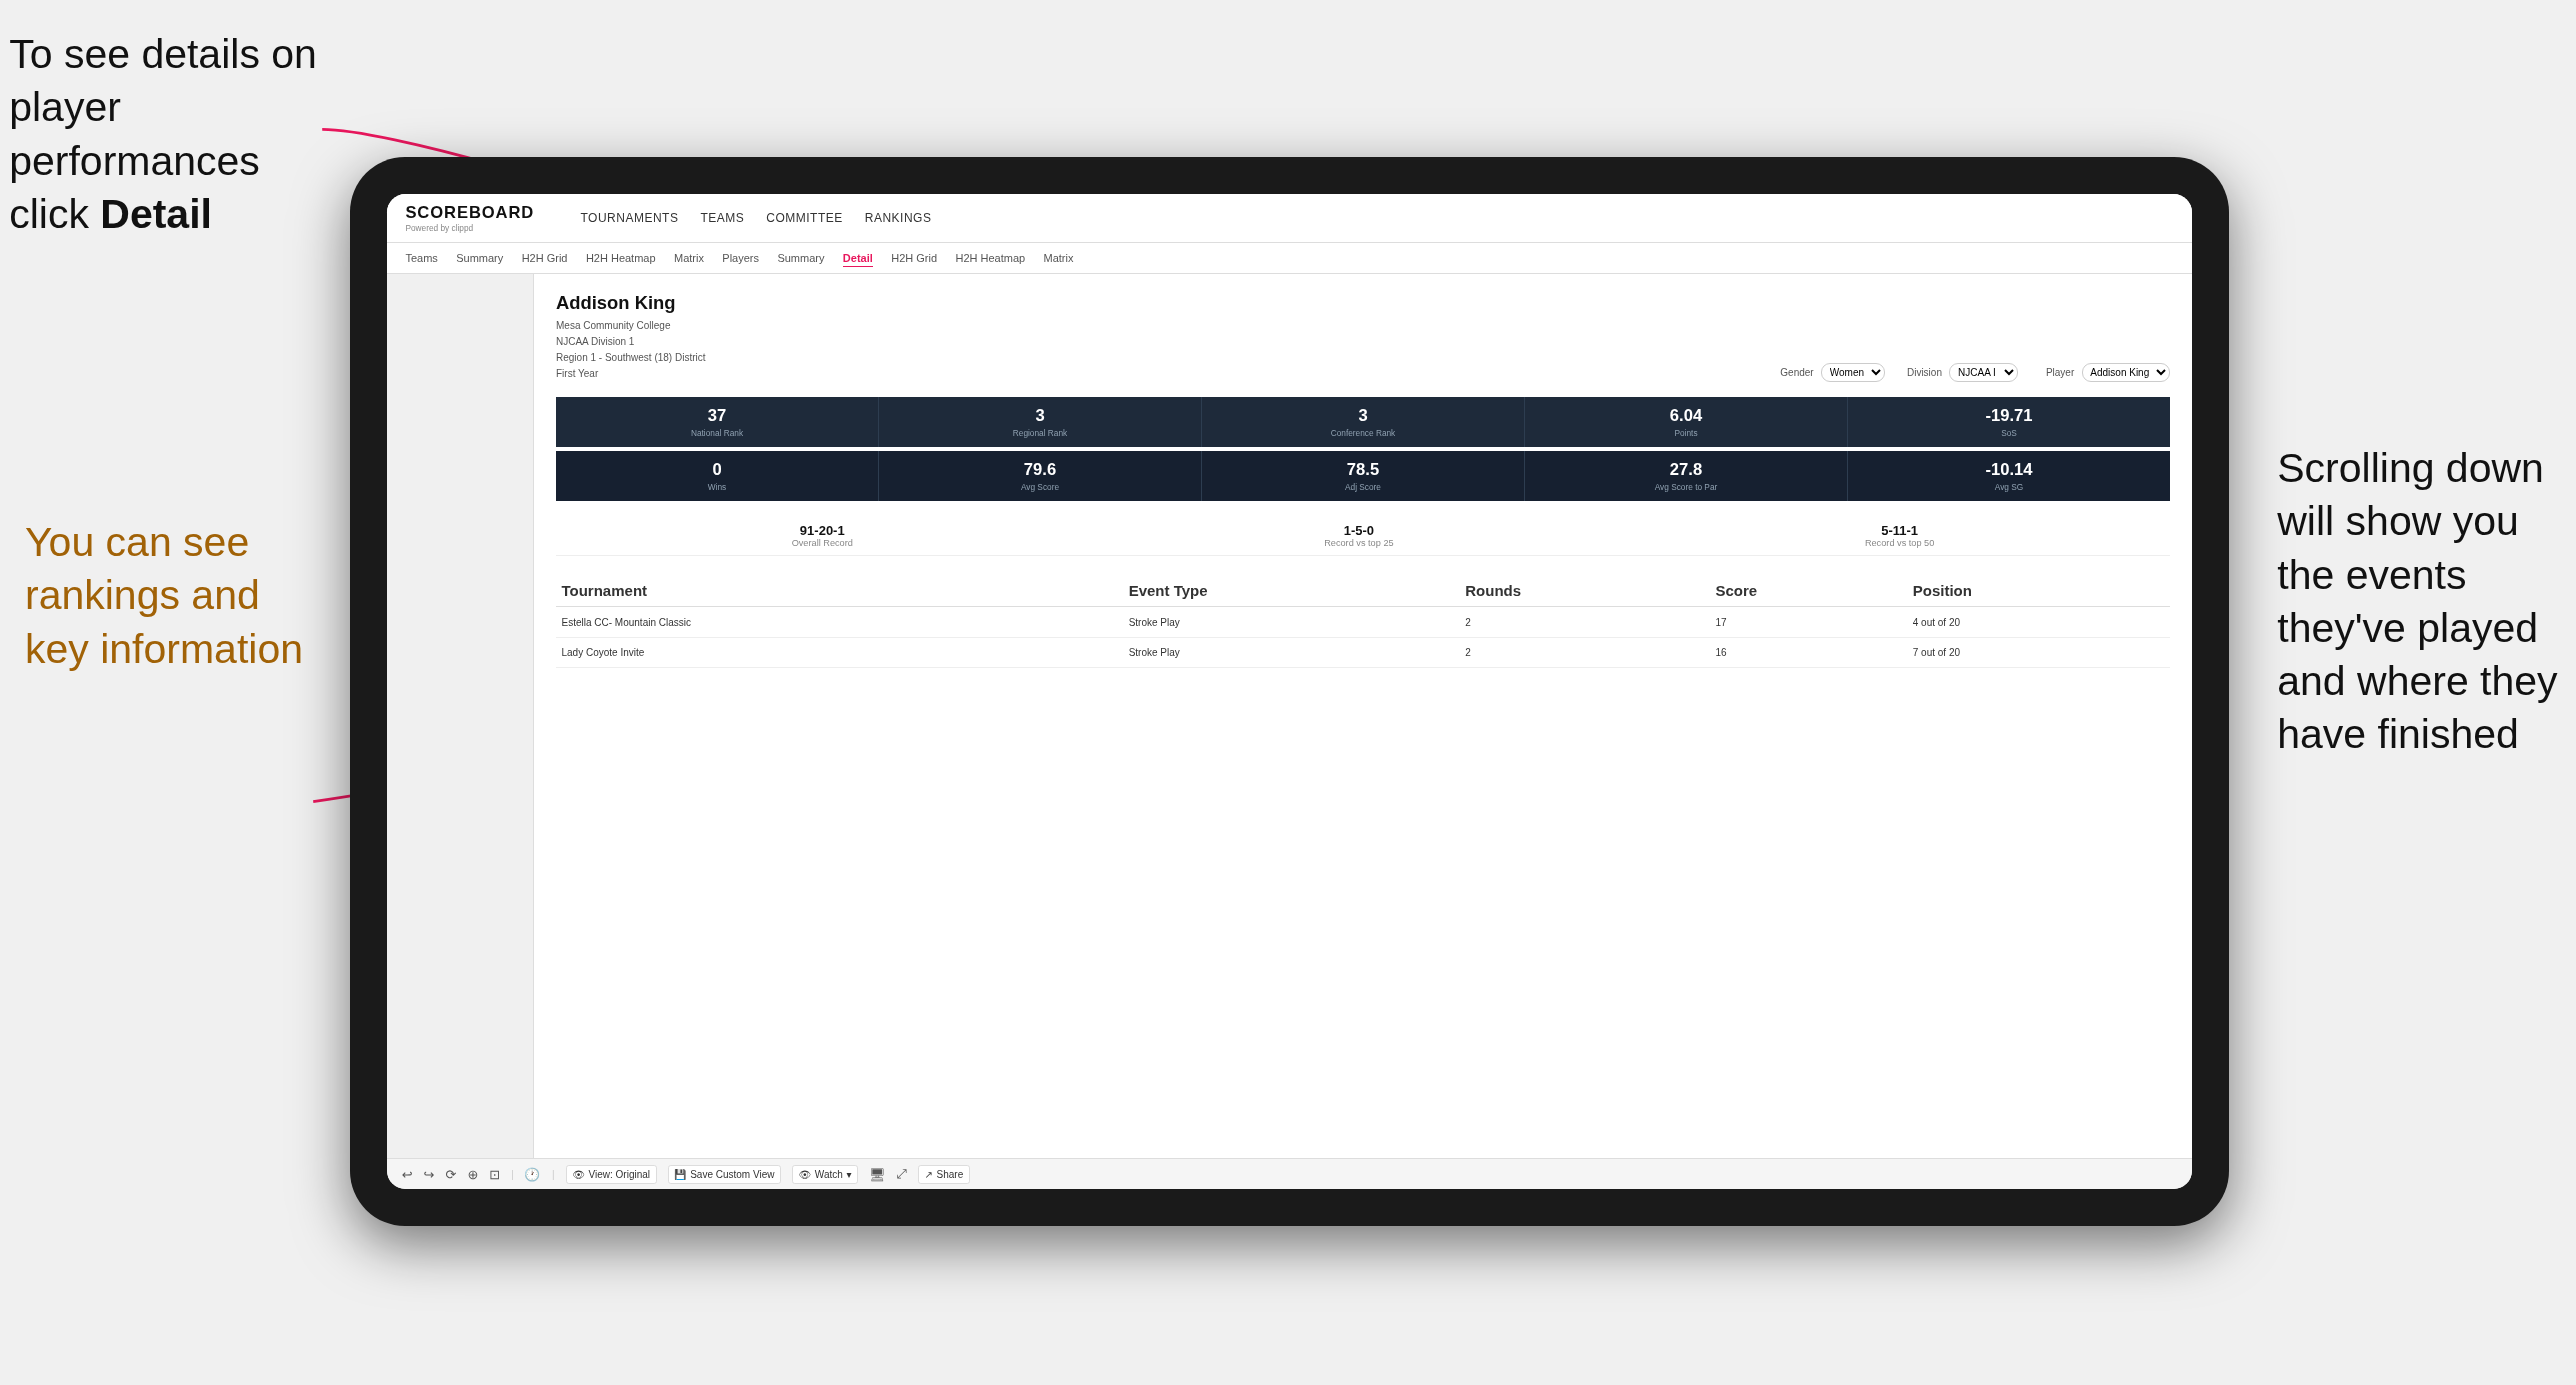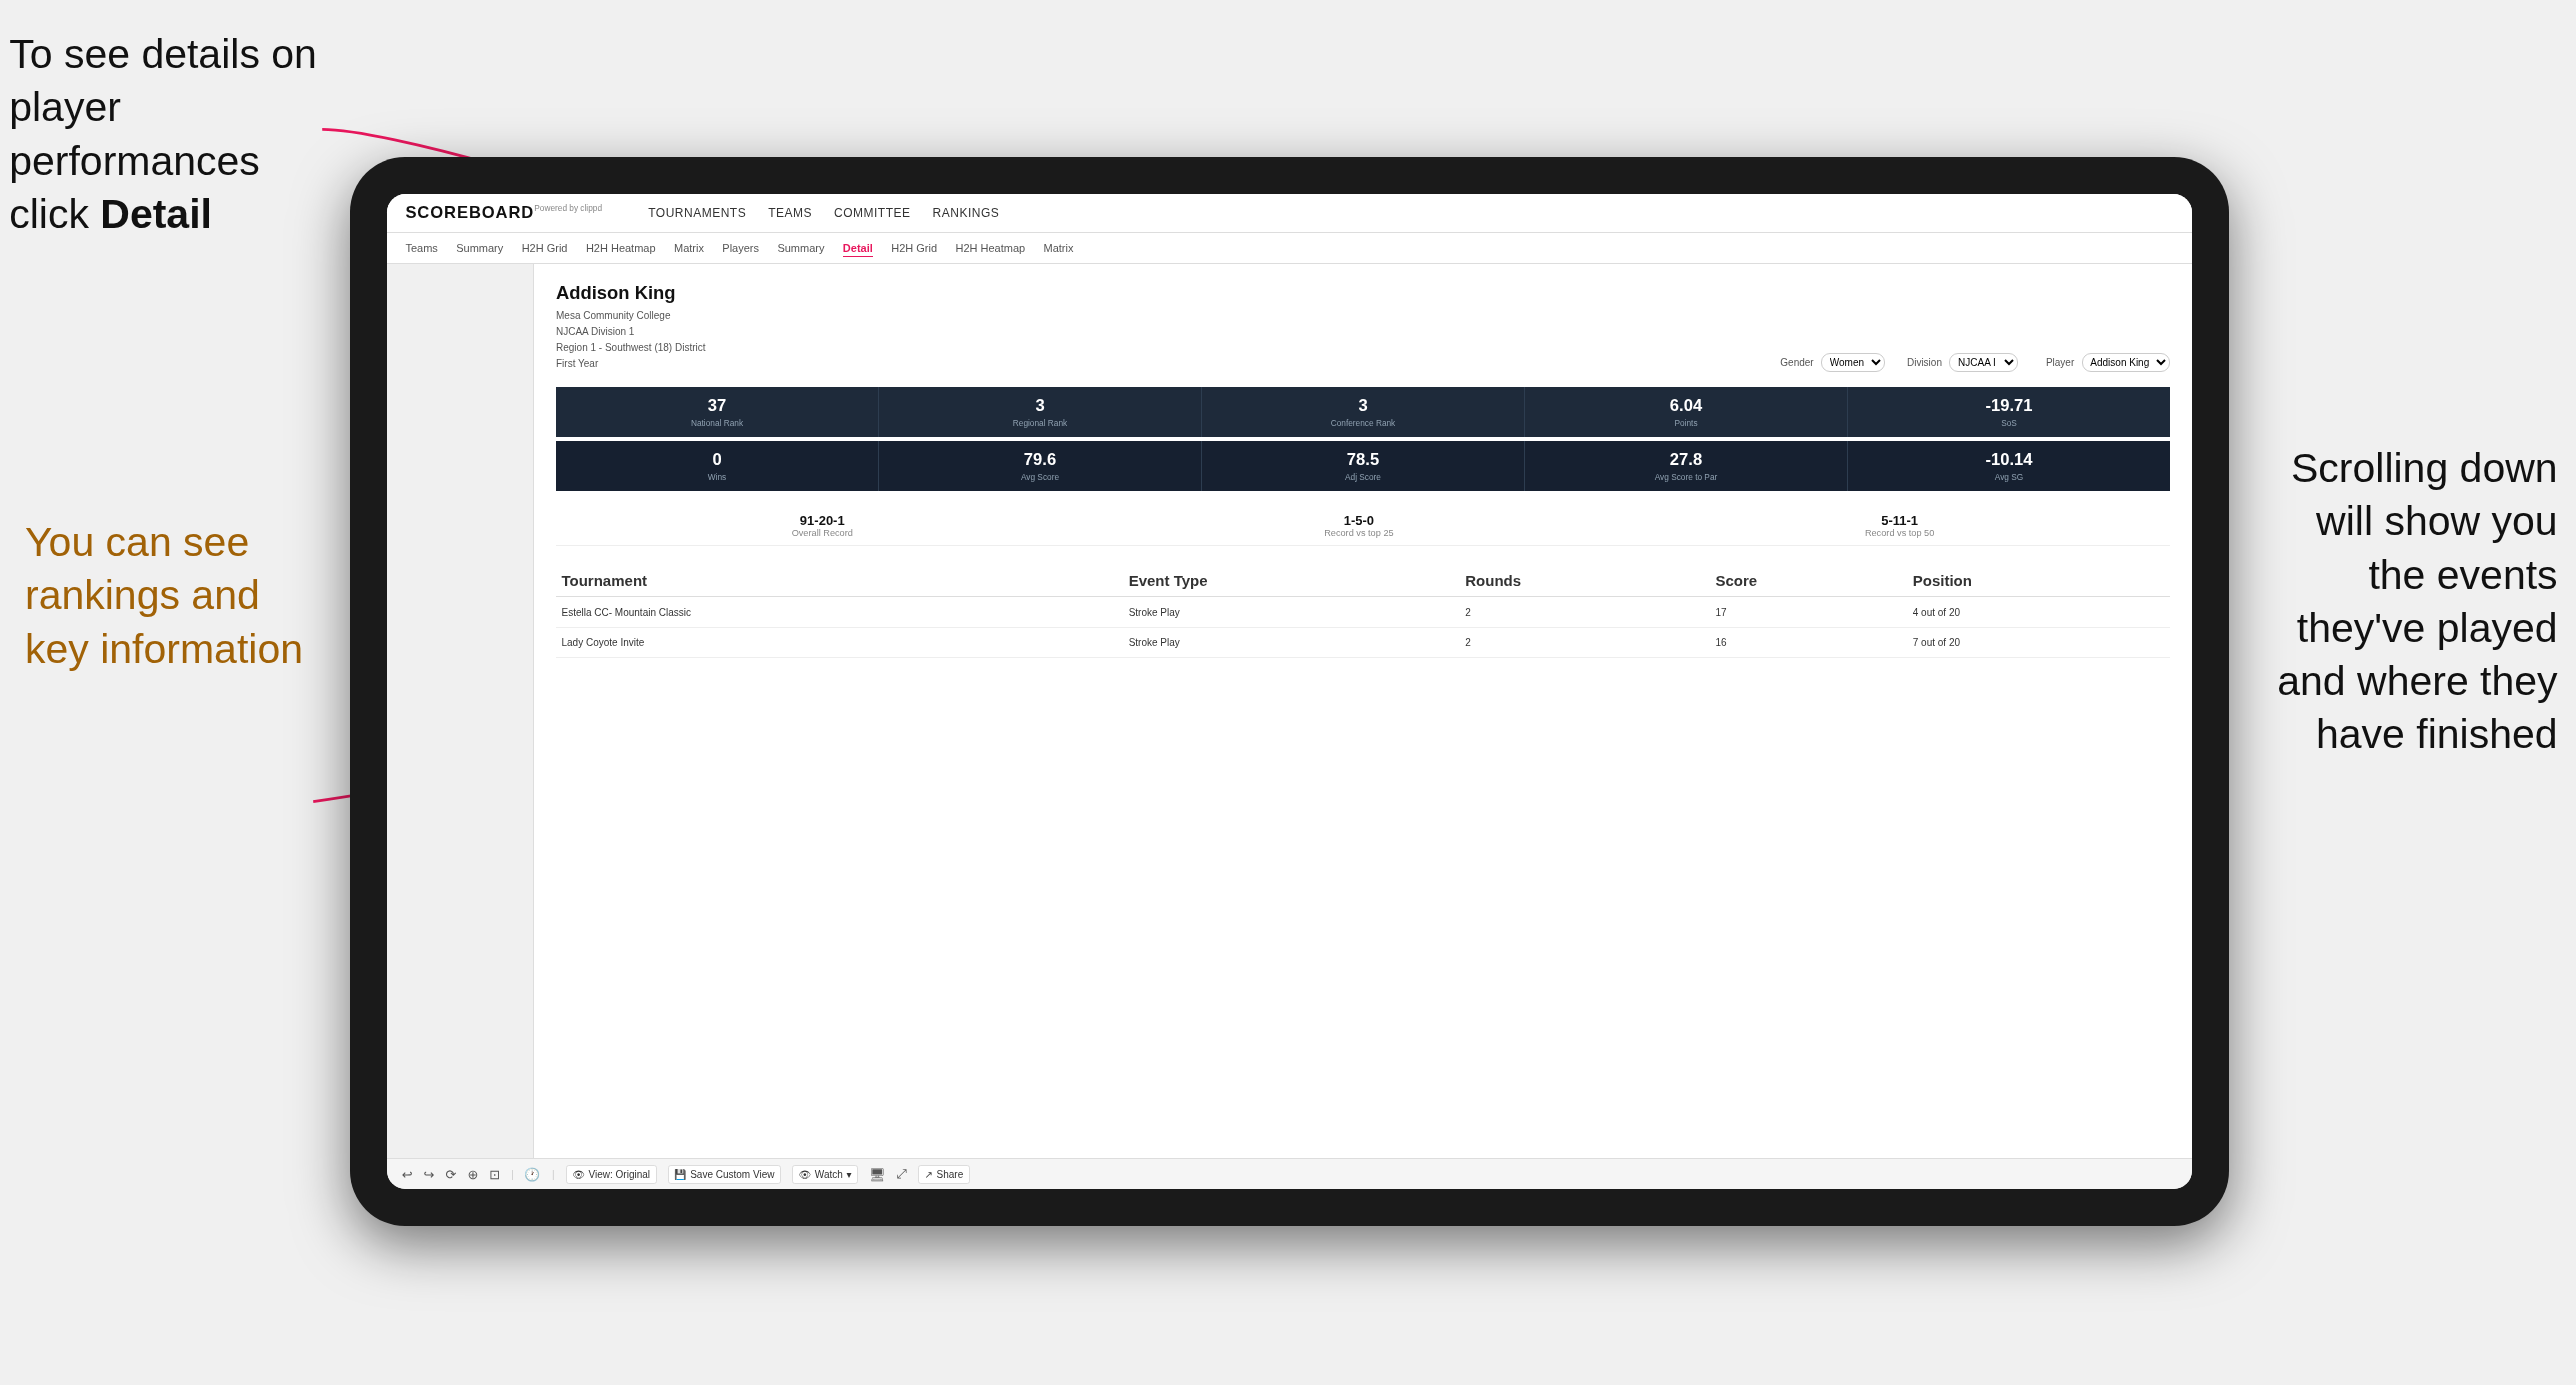--- a/index.html
+++ b/index.html
@@ -46,21 +46,21 @@
 
     
     .annotation-right {
       position: absolute;
       top: 442px;
       right: 18.4px;
       font-size: 41px;
       line-height: 1.3;
       color: #111;
       max-width: 332px;
-      text-align: right;
+      text-align: left;
     }
 
     
     .tablet {
       position: absolute;
       top: 157px;
       left: 350px;
       width: 1879px;
       height: 1069px;
       background: #1a1a1a;
@@ -85,20 +85,21 @@
       border-bottom: 0.9px solid #ddd;
       padding: 9.2px 18.4px;
       display: flex;
       align-items: center;
       gap: 37px;
       flex-shrink: 0;
     }
 
     .scoreboard-logo {
       display: flex;
+      flex-direction: column;
       margin-right: 9.2px;
     }
     .scoreboard-logo .logo-title {
       font-size: 16.6px;
       font-weight: 900;
       color: #111;
       letter-spacing: 0.9px;
     }
     .scoreboard-logo .logo-sub {
       font-size: 8.3px;

